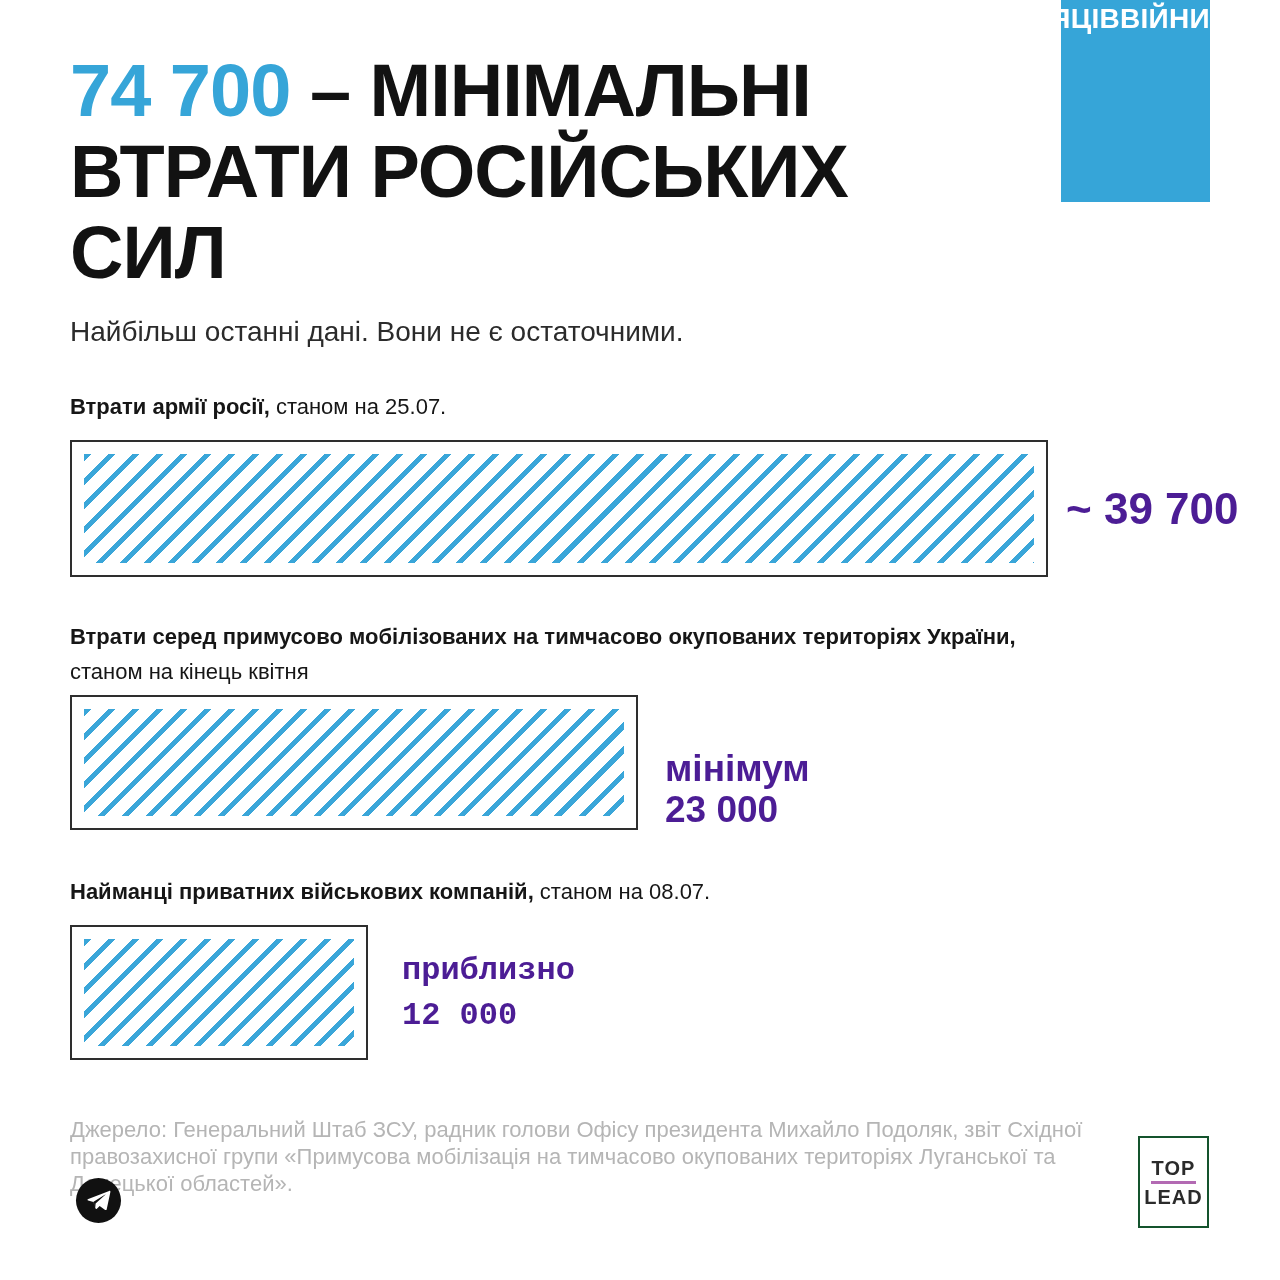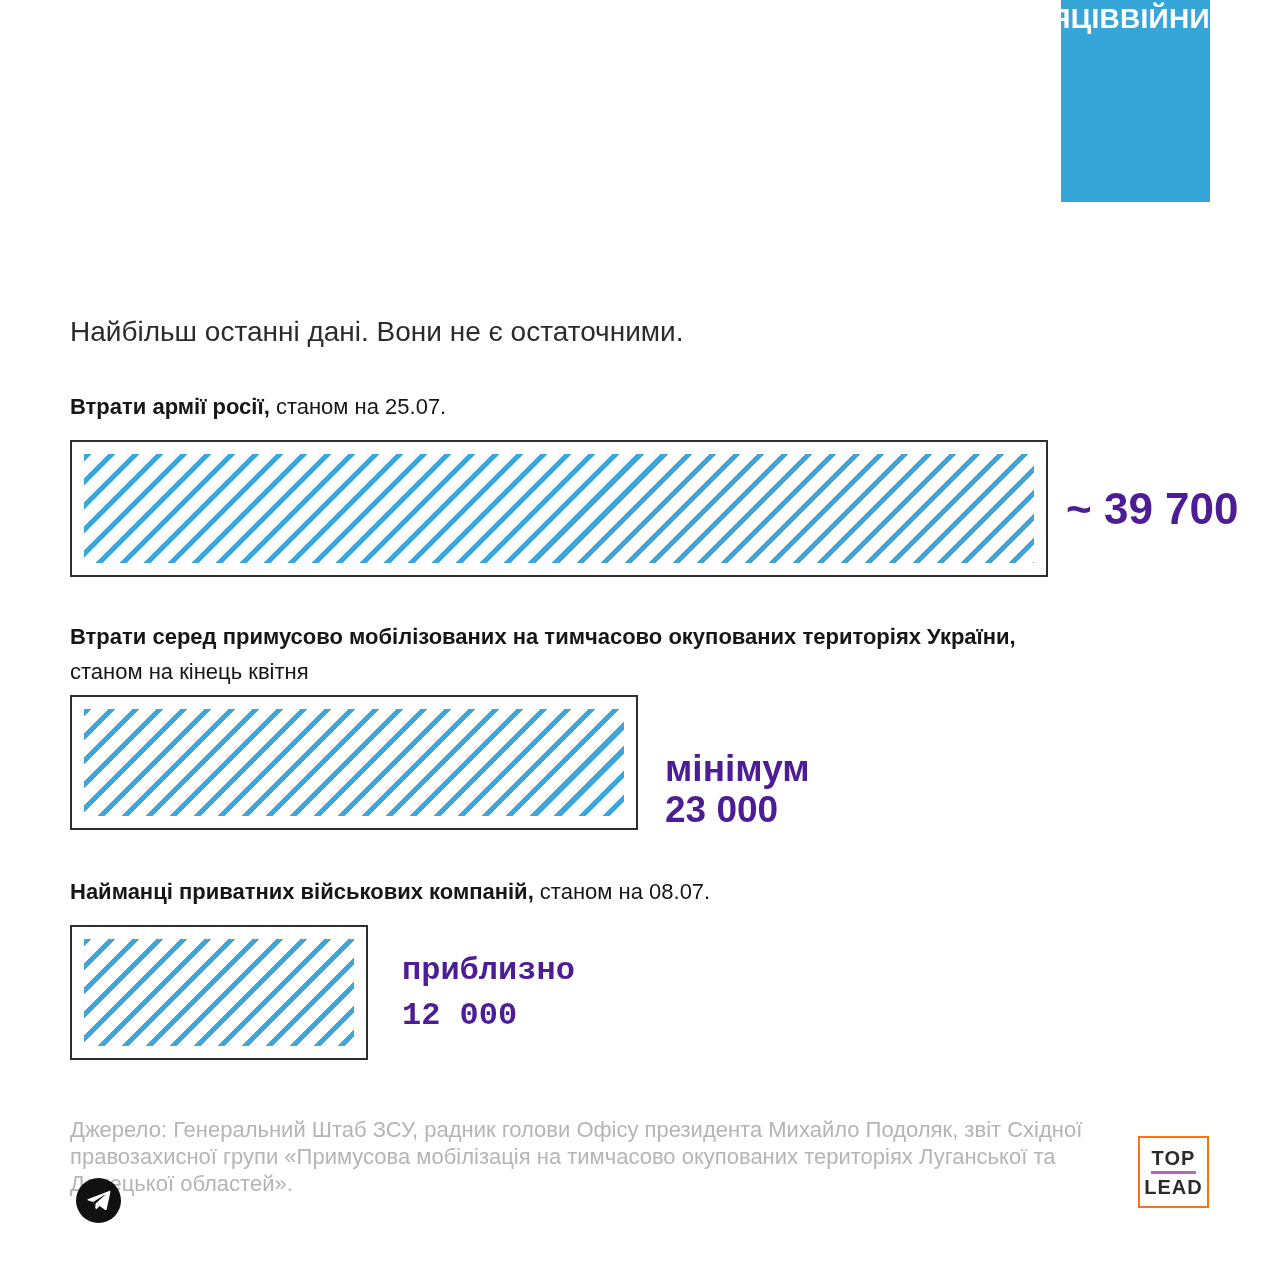--- a/index.html
+++ b/index.html
@@ -55,38 +55,43 @@
     position:absolute;left:70px;top:1116px;width:1015px;
     font-size:22px;line-height:27px;color:#b5b5b5;
   }
   .tg{
     position:absolute;left:75px;top:1177px;display:flex;align-items:center;gap:17px;
     text-decoration:none;color:#1a1a1a;
   }
   .tg svg{width:47px;height:47px;display:block;}
   .tg-text{font-size:33px;font-weight:300;letter-spacing:.5px;color:#1a1a1a;}
   .logo{
-    position:absolute;left:1138px;top:1136px;width:71px;height:72px;
-    border:2px solid #f97316;box-sizing:border-box;
+    position:absolute;left:1138px;top:1136px;width:71px;height:92px;
+    border:2px solid #14532d;box-sizing:border-box;
     display:flex;flex-direction:column;align-items:center;justify-content:center;gap:3px;
   }
   .logo-word{font-size:20px;font-weight:600;color:#2b2b2b;letter-spacing:1px;line-height:20px;}
   .logo-line{width:45px;height:3px;background:#b36ab3;}
 </style>
 </head>
 <body>
 
 <div class="canvas">
 
   <div class="badge">
     <div>П’ЯТЬ</div>
     <div>МІСЯЦІВ</div>
     <div>ВІЙНИ</div>
   </div>
 
+  <div class="title">
+    <div><span class="accent">74 700</span><span> – МІНІМАЛЬНІ</span></div>
+    <div>ВТРАТИ РОСІЙСЬКИХ</div>
+    <div>СИЛ</div>
+  </div>
 
   <div class="subtitle">Найбільш останні дані. Вони не є остаточними.</div>
 
   <div class="sec-label s1"><b>Втрати армії росії,</b><span> станом на 25.07.</span></div>
   <div class="bar bar1">
     <div class="hatch"></div>
   </div>
   <div class="val val1">
     <div>~ 39 700</div>
   </div>

